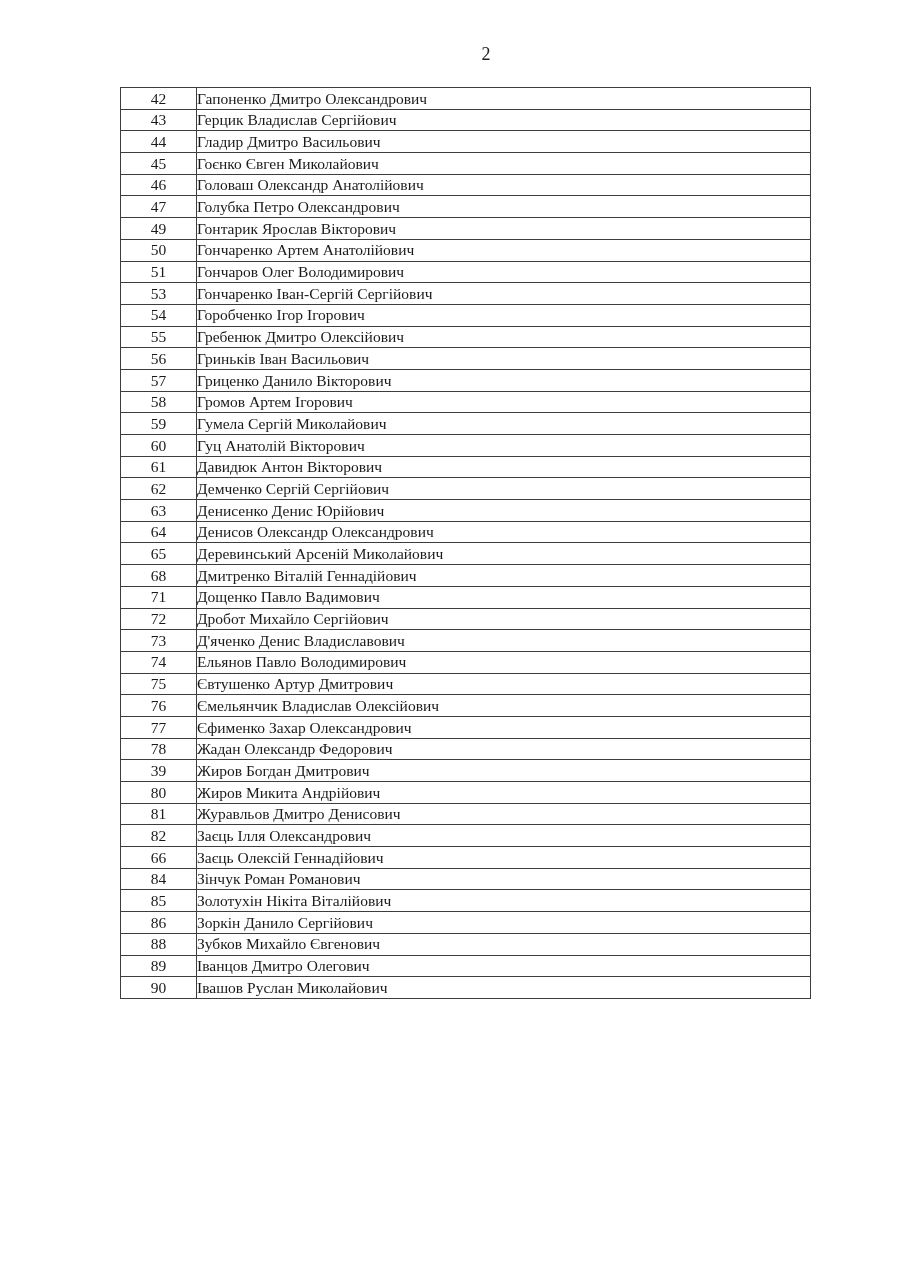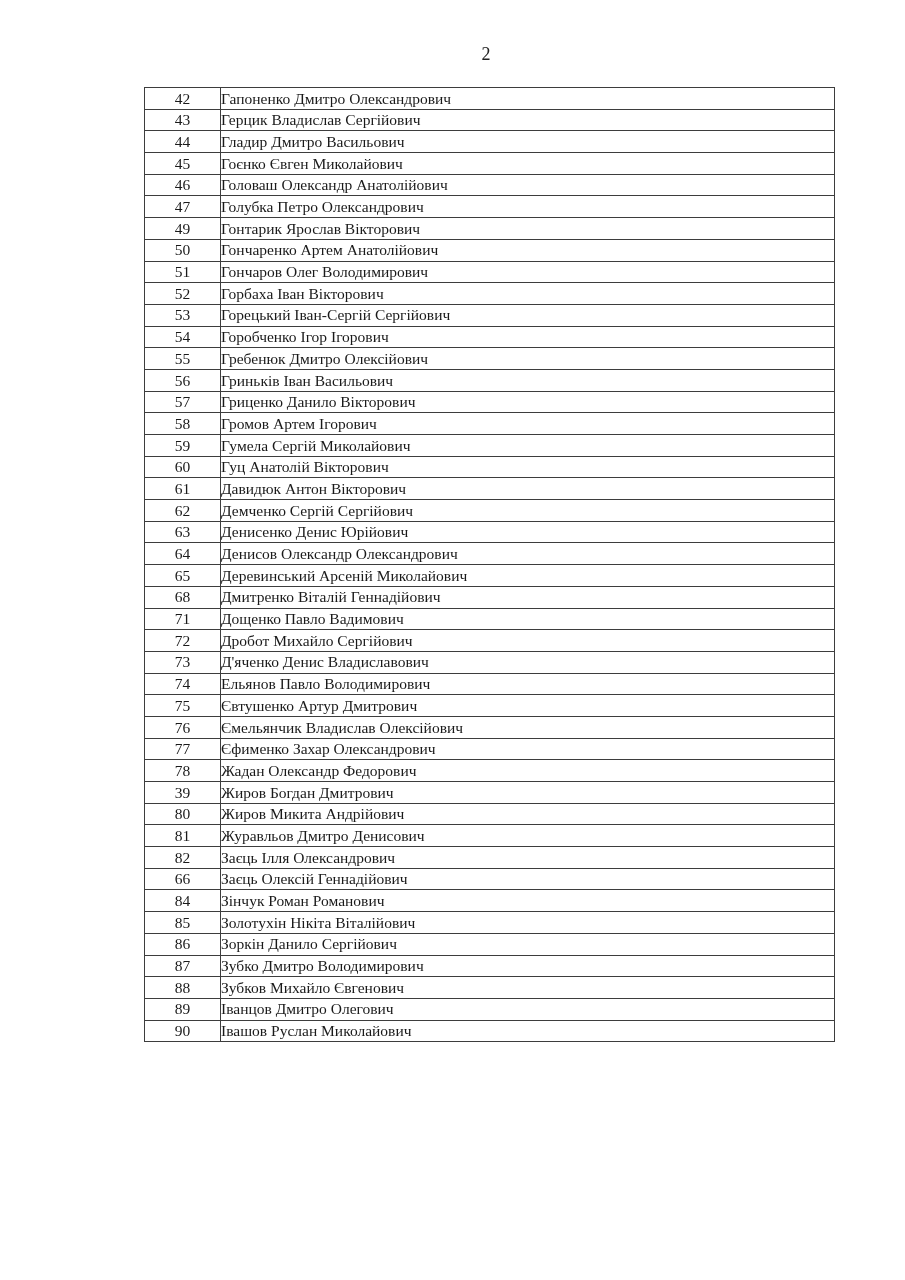--- a/index.html
+++ b/index.html
@@ -21,21 +21,21 @@
     top: 44px;
     left: 0;
     width: 972px; 
     text-align: center;
     font-size: 18px;
     color: #222222;
   }
   table.names-table {
     position: absolute;
     top: 87px;
-    left: 144px;
+    left: 120px;
     width: 691px;
     border-collapse: collapse;
     table-layout: fixed;
   }
   table.names-table td {
     border: 1px solid #3d3d3d;
     height: 20.7px;
     font-size: 15.5px;
     line-height: 1;
     padding: 0;
@@ -90,26 +90,22 @@
         </tr>
         <tr>
           <td class="num-cell">50</td>
           <td class="name-cell">Гончаренко Артем Анатолійович</td>
         </tr>
         <tr>
           <td class="num-cell">51</td>
           <td class="name-cell">Гончаров Олег Володимирович</td>
         </tr>
         <tr>
-          <td class="num-cell">52</td>
-          <td class="name-cell">Горбаха Іван Вікторович</td>
-        </tr>
-        <tr>
           <td class="num-cell">53</td>
-          <td class="name-cell">Горецький Іван-Сергій Сергійович</td>
+          <td class="name-cell">Гончаренко Іван-Сергій Сергійович</td>
         </tr>
         <tr>
           <td class="num-cell">54</td>
           <td class="name-cell">Горобченко Ігор Ігорович</td>
         </tr>
         <tr>
           <td class="num-cell">55</td>
           <td class="name-cell">Гребенюк Дмитро Олексійович</td>
         </tr>
         <tr>
@@ -212,24 +208,20 @@
           <td class="num-cell">84</td>
           <td class="name-cell">Зінчук Роман Романович</td>
         </tr>
         <tr>
           <td class="num-cell">85</td>
           <td class="name-cell">Золотухін Нікіта Віталійович</td>
         </tr>
         <tr>
           <td class="num-cell">86</td>
           <td class="name-cell">Зоркін Данило Сергійович</td>
-        </tr>
-        <tr>
-          <td class="num-cell">87</td>
-          <td class="name-cell">Зубко Дмитро Володимирович</td>
         </tr>
         <tr>
           <td class="num-cell">88</td>
           <td class="name-cell">Зубков Михайло Євгенович</td>
         </tr>
         <tr>
           <td class="num-cell">89</td>
           <td class="name-cell">Іванцов Дмитро Олегович</td>
         </tr>
         <tr>

